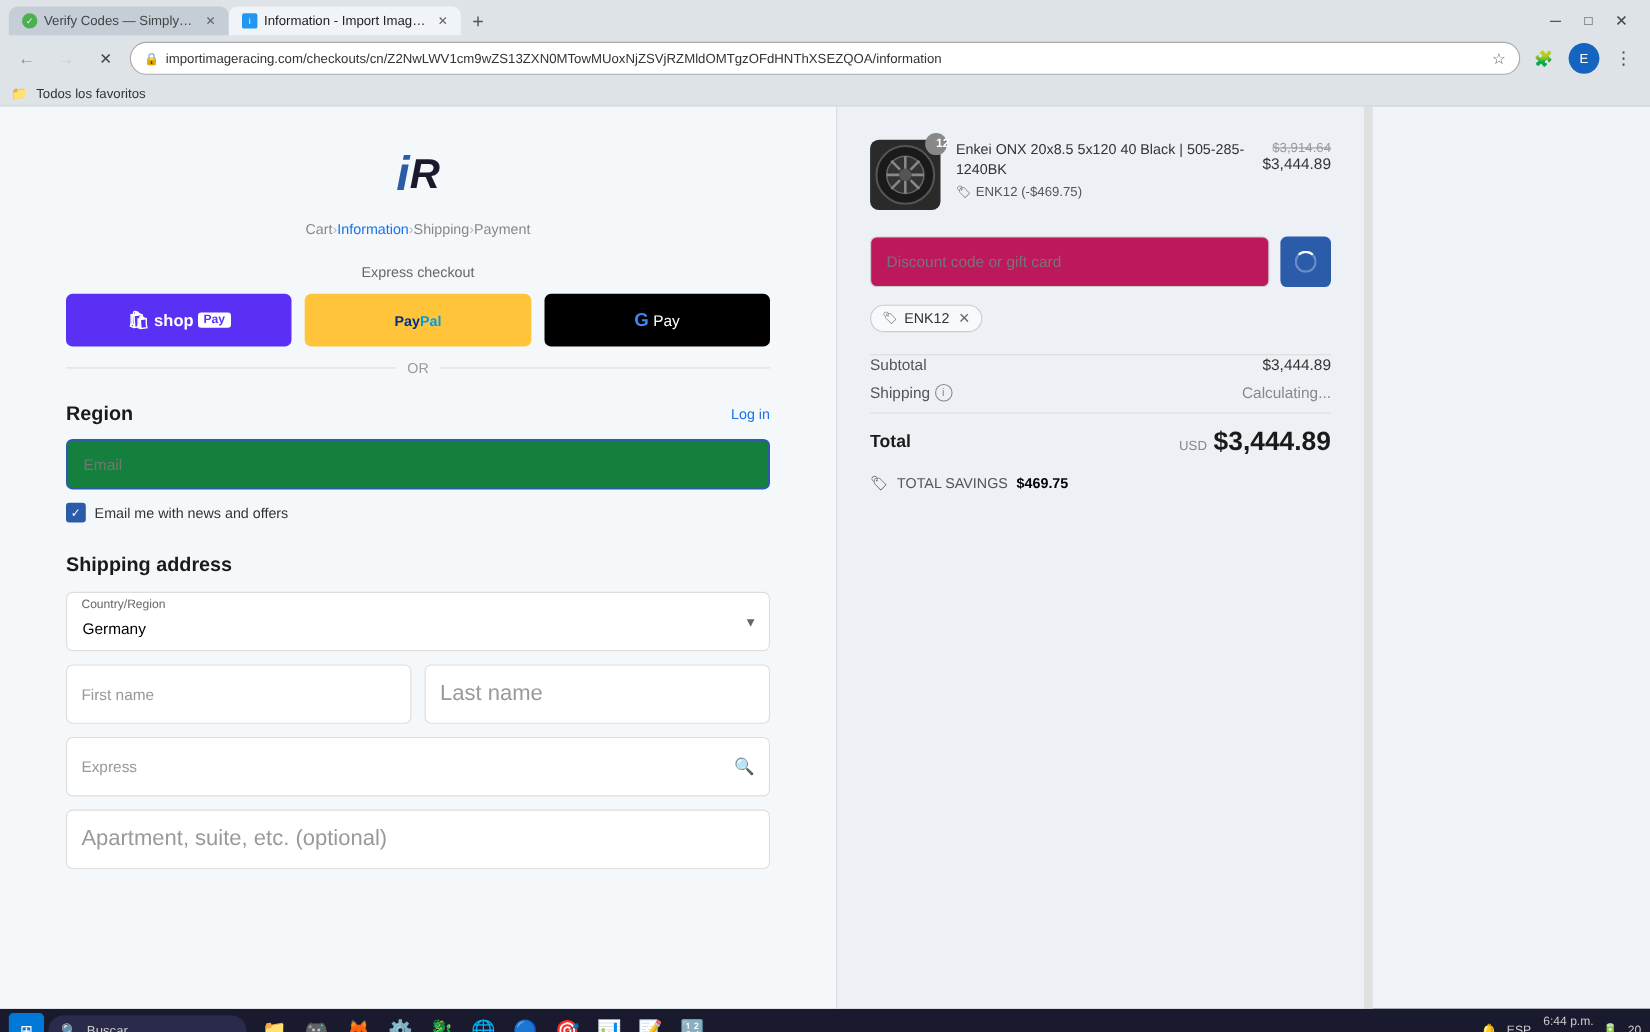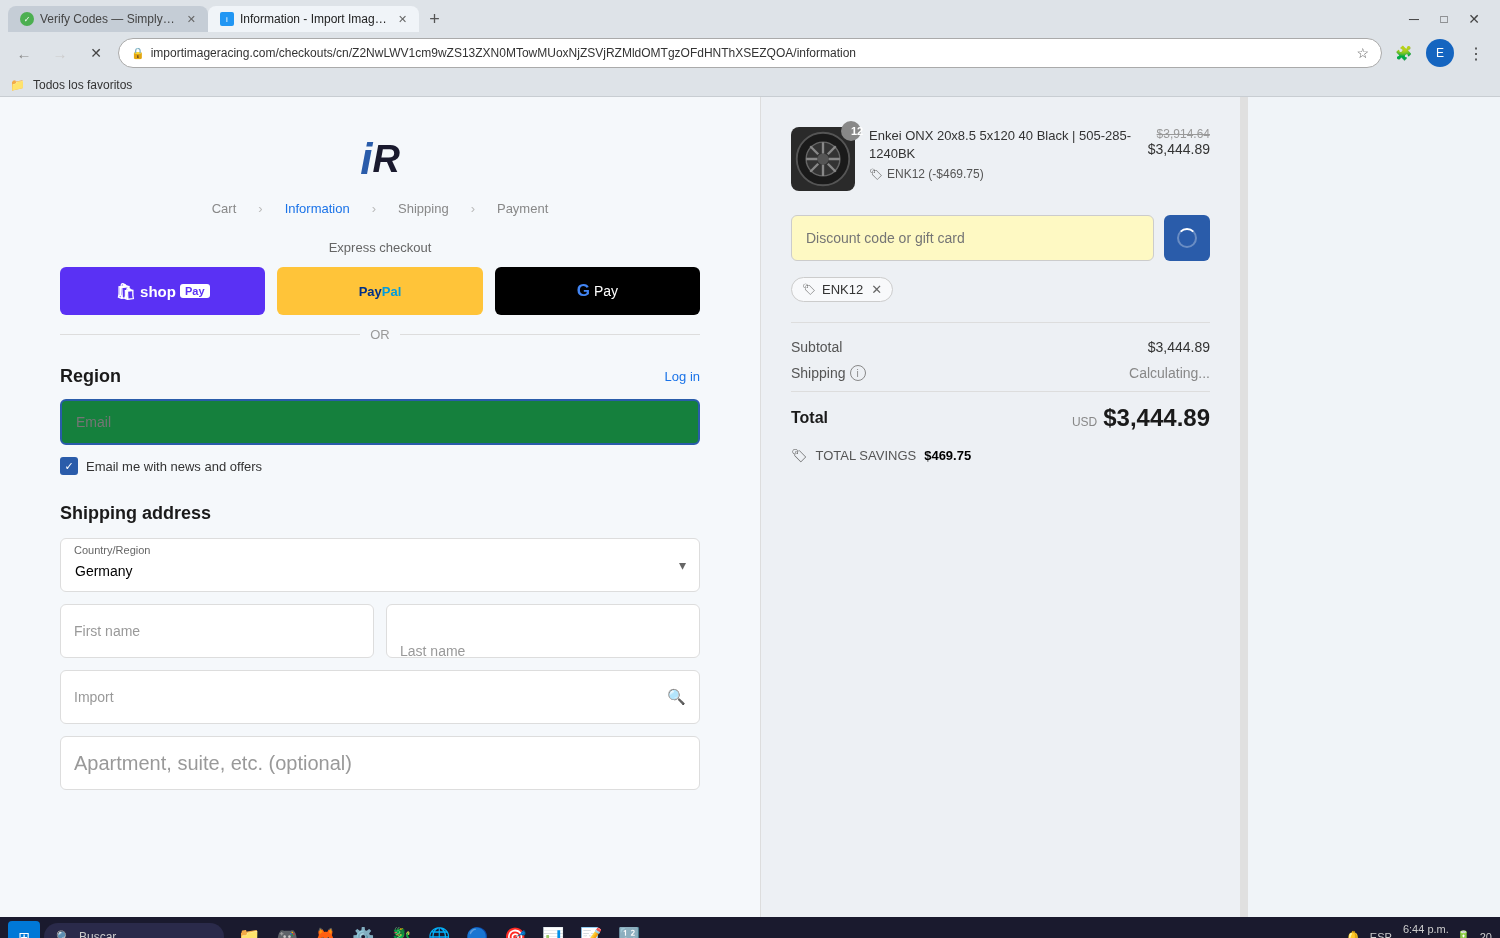--- a/index.html
+++ b/index.html
@@ -64,21 +64,21 @@
 
     <div style="flex:1;padding:40px 60px;background:#f5f8fb;max-width:760px;min-height:820px;">
 
       <div style="text-align:center;margin-bottom:20px;">
         <div style="font-size:38px;font-weight:800;font-style:italic;display:inline-flex;align-items:center;gap:0px;line-height:1;">
           <span style="color:#2a5caa;font-size:44px;font-weight:900;font-style:italic;">i</span>
             <span style="color:#1a1a2e;font-size:38px;font-weight:900;font-style:italic;">R</span>
         </div>
       </div>
 
-      <div style="text-align:center;font-size:13px;color:#888;margin-bottom:24px;display:flex;justify-content:center;align-items:center;gap:22px;">
+      <div style="text-align:center;font-size:13px;color:#888;margin-bottom:24px;display:flex;justify-content:center;align-items:center;gap:0;">
         <a style="color:#888;text-decoration:none;cursor:pointer;">Cart</a>
         <span style="color:#bbb;">›</span>
         <span style="color:#1a73e8;font-weight:500;">Information</span>
         <span style="color:#bbb;">›</span>
         <a style="color:#888;text-decoration:none;cursor:pointer;">Shipping</a>
         <span style="color:#bbb;">›</span>
         <a style="color:#888;text-decoration:none;cursor:pointer;">Payment</a>
       </div>
 
       <div style="text-align:center;font-size:13px;color:#666;margin-bottom:12px;">Express checkout</div>
@@ -128,27 +128,27 @@
           <span style="position:absolute;right:14px;top:50%;transform:translateY(-50%);color:#666;pointer-events:none;">▾</span>
         </div>
 
         <div style="display:flex;gap:12px;margin-bottom:12px;">
           <div style="flex:1;position:relative;">
             <input type="text" style="width: 100%; height: 54px; border: 1px solid rgb(221, 221, 221); border-radius: 6px; padding: 6px 14px; font-size: 14px; background: white; outline: none;" placeholder="">
             <label style="position:absolute;top:50%;left:14px;transform:translateY(-50%);font-size:14px;color:#999;pointer-events:none;">First name</label>
           </div>
           <div style="flex:1;position:relative;">
             <input type="text" style="width: 100%; height: 54px; border: 1px solid rgb(221, 221, 221); border-radius: 6px; padding: 6px 14px; font-size: 14px; background: white; outline: none;" placeholder="">
-            <label style="position:absolute;top:50%;left:14px;transform:translateY(-50%);font-size:14px;color:#999;pointer-events:none;margin-top:20px;">Last name</label>
+            <label style="position:absolute;top:50%;left:14px;transform:translateY(-50%);font-size:20px;color:#999;pointer-events:none;">Last name</label>
           </div>
         </div>
 
         <div style="position:relative;margin-bottom:12px;">
           <input type="text" style="width: 100%; height: 54px; border: 1px solid rgb(221, 221, 221); border-radius: 6px; padding: 6px 14px; font-size: 14px; background: white; outline: none;" placeholder="">
-          <label style="position:absolute;top:50%;left:14px;transform:translateY(-50%);font-size:14px;color:#999;pointer-events:none;">Import</label>
+          <label style="position:absolute;top:50%;left:14px;transform:translateY(-50%);font-size:14px;color:#999;pointer-events:none;">Express</label>
           <span style="position:absolute;right:14px;top:50%;transform:translateY(-50%);color:#888;font-size:15px;">🔍</span>
         </div>
 
         <div style="position:relative;">
           <input type="text" style="width: 100%; height: 54px; border: 1px solid rgb(221, 221, 221); border-radius: 6px; padding: 6px 14px; font-size: 14px; background: white; outline: none;" placeholder="">
           <label style="position:absolute;top:50%;left:14px;transform:translateY(-50%);font-size:20px;color:#999;pointer-events:none;">Apartment, suite, etc. (optional)</label>
         </div>
       </div>
     </div>
 
@@ -186,35 +186,35 @@
           </div>
         </div>
         <div style="text-align:right;flex-shrink:0;">
           <div style="font-size:12px;color:#999;text-decoration:line-through;">$3,914.64</div>
           <div style="font-size:14px;color:#333;font-weight:500;">$3,444.89</div>
         </div>
       </div>
 
       
       <div style="display:flex;gap:10px;margin-bottom:16px;">
-        <input type="text" style="flex: 1 1 0%; height: 46px; border: 1px solid rgb(204, 204, 204); border-radius: 6px; padding: 0px 14px; font-size: 14px; background: #fef9c3; outline: none;" placeholder="Discount code or gift card">
+        <input type="text" style="flex: 1 1 0%; height: 46px; border: 1px solid rgb(204, 204, 204); border-radius: 6px; padding: 0px 14px; font-size: 14px; background: #be185d; outline: none;" placeholder="Discount code or gift card">
         <button style="width:46px;height:46px;background:#2a5caa;border:none;border-radius:6px;cursor:pointer;display:flex;align-items:center;justify-content:center;">
           <div class="spinner"></div>
         </button>
       </div>
 
       
       <div style="display:inline-flex;align-items:center;gap:6px;background:rgba(255,255,255,0.6);border:1px solid #ccc;border-radius:20px;padding:4px 10px;font-size:13px;color:#333;margin-bottom:20px;">
         <span style="font-size:11px;color:#666;">🏷</span>
         <span>ENK12</span>
         <span style="cursor:pointer;color:#666;font-size:13px;margin-left:2px;">✕</span>
       </div>
 
       
-      <div style="border-top:1px solid #ddd;padding-top:16px;">
+      <div style="border-top:1px solid #ddd;">
         <div style="display:flex;justify-content:space-between;margin-bottom:10px;font-size:14px;color:#333;">
           <span style="color:#555;">Subtotal</span>
           <span style="font-weight:500;">$3,444.89</span>
         </div>
         <div style="display:flex;justify-content:space-between;margin-bottom:10px;font-size:14px;color:#333;">
           <span style="display:flex;align-items:center;gap:4px;color:#555;">
             <span>Shipping</span>
             <span style="width:16px;height:16px;border-radius:50%;border:1px solid #888;display:inline-flex;align-items:center;justify-content:center;font-size:10px;color:#888;cursor:pointer;">i</span>
           </span>
           <span style="color:#888;font-style:normal;">Calculating...</span>

